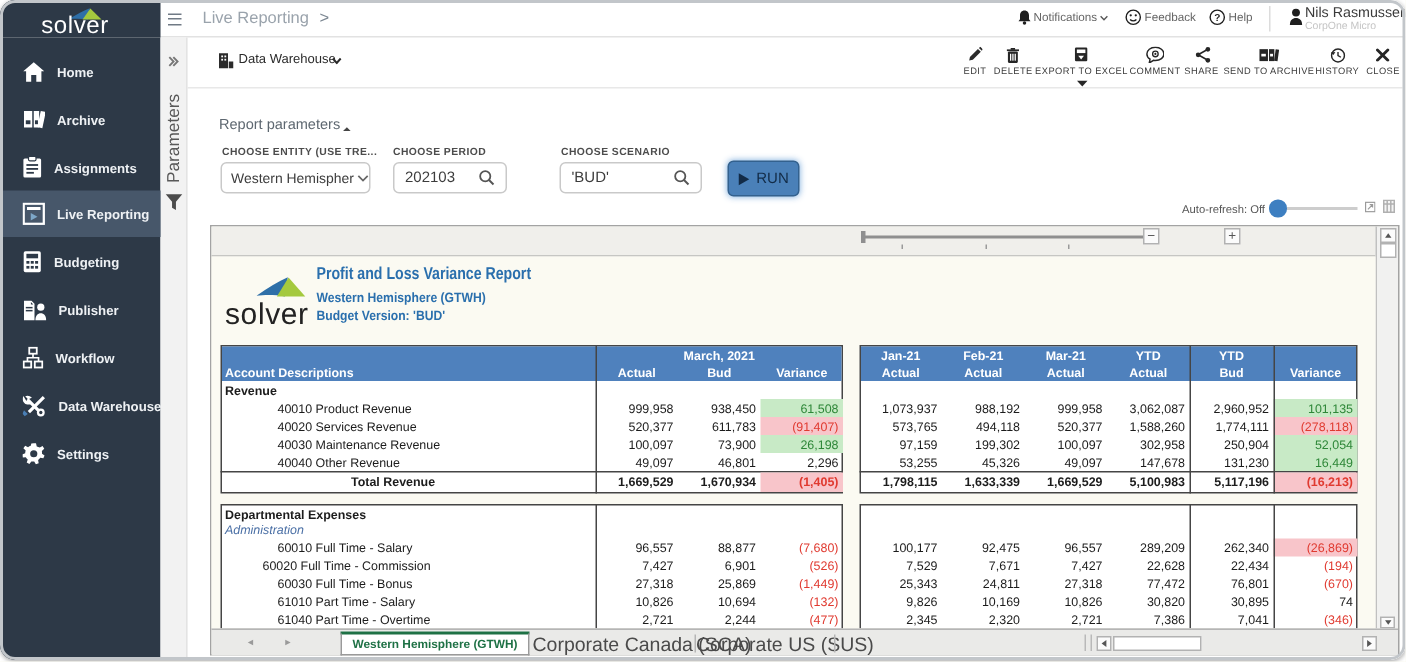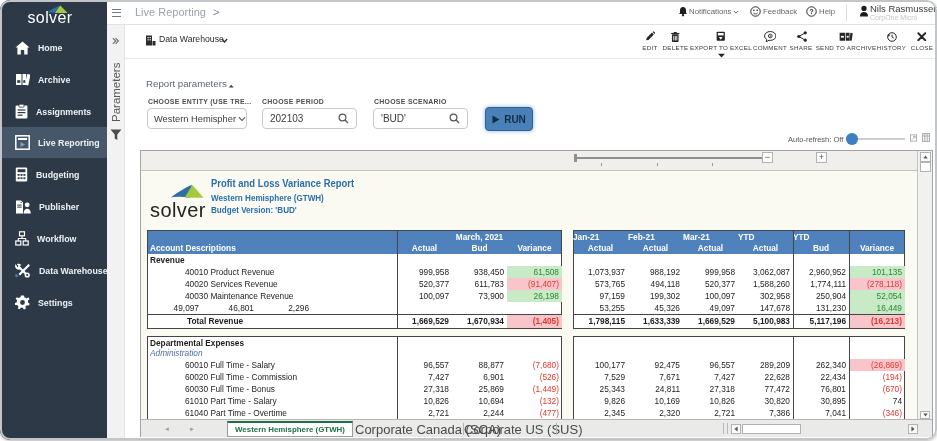--- a/index.html
+++ b/index.html
@@ -265,39 +265,39 @@
 
   <div class="a plabel" style="left:148px">CHOOSE ENTITY (USE TRE...</div>
   <div class="a plabel" style="left:262px">CHOOSE PERIOD</div>
   <div class="a plabel" style="left:374px">CHOOSE SCENARIO</div>
   <div class="a pbox" style="left:147px;width:100px;white-space:nowrap;font-size:9.3px">
       <span style="margin-left:6px">Western Hemispher</span>
       <svg style="margin-left:2px" width="9" height="6" viewBox="0 0 9 6">
         <path d="M1 1 L4.5 4.5 L8 1" stroke="#666" stroke-width="1.3" fill="none"></path>
       </svg>
     </div>
-  <div class="a pbox" style="left:262px;width:95px">
+  <div class="a pbox" style="left:262px;width:76px">
       <span style="margin-left:7px">202103</span>
       <svg style="position:absolute;right:7px" width="11" height="11" viewBox="0 0 11 11">
         <circle cx="4.5" cy="4.5" r="3.4" stroke="#555" stroke-width="1.2" fill="none"></circle>
         <path d="M7 7 L10 10" stroke="#555" stroke-width="1.3"></path>
       </svg>
     </div>
   <div class="a pbox" style="left:373px;width:95px">
       <span style="margin-left:7px">'BUD'</span>
       <svg style="position:absolute;right:7px" width="11" height="11" viewBox="0 0 11 11">
         <circle cx="4.5" cy="4.5" r="3.4" stroke="#555" stroke-width="1.2" fill="none"></circle>
         <path d="M7 7 L10 10" stroke="#555" stroke-width="1.3"></path>
       </svg>
     </div>
   <div class="a" style="left:485px;top:107px;width:48px;height:24px;background:#4a80b8;border:1px solid #33618e;border-radius:4px;display:flex;align-items:center;justify-content:center;box-shadow:0 0 4px rgba(120,170,220,.9)">
     <svg width="8" height="9" viewBox="0 0 8 9">
         <path d="M0.5 0.5 L7.5 4.5 L0.5 8.5 Z" fill="#122b47"></path>
       </svg>
-    <span style="font-size:10px;font-weight:bold;color:#122b47;margin-left:4px">RUN</span>
+    <span style="font-size:10px;font-weight:normal;color:#122b47;margin-left:4px">RUN</span>
   </div>
 
   <div class="a" style="left:788px;top:135px;font-size:7.5px;color:#555">Auto-refresh: Off</div>
   <div class="a" style="left:858px;top:138px;width:47px;height:1.5px;background:#cdcdcd"></div>
   <div class="a" style="left:846px;top:133px;width:11.5px;height:11.5px;border-radius:50%;background:#3d7fc1"></div>
   <svg class="a" style="left:910px;top:134px" width="7" height="8" viewBox="0 0 9 9">
       <rect x="0.5" y="0.5" width="8" height="8" fill="none" stroke="#9a9a9a"></rect>
       <path d="M2.5 6.5 L6.5 2.5 M4 2.5 L6.5 2.5 L6.5 5" stroke="#9a9a9a" fill="none"></path>
     </svg>
   <svg class="a" style="left:922px;top:133px" width="8" height="9" viewBox="0 0 8 9">
@@ -347,21 +347,21 @@
 
     <div class="hdr" style="left:7px;top:60px;width:413px;height:23px"></div>
     <div class="hdr" style="left:433px;top:60px;width:330px;height:23px"></div>
     <div class="a" style="left:256px;top:60px;width:165px;height:12px;text-align:center;color:#fff;font-weight:bold;font-size:8.3px;line-height:12px">March, 2021</div>
     <div class="row lrow bold" style="top:71px;color:#fff">
         <span class="c0">Account Descriptions</span>
         <span style="width:55px;text-align:center">Actual</span>
         <span style="width:55px;text-align:center">Bud</span>
         <span style="width:55px;text-align:center">Variance</span>
       </div>
-    <div class="row rrow bold" style="top:60px;color:#fff;">
+    <div class="row rrow bold" style="top:60px;color:#fff;text-align:center">
         <span style="width:55px">Jan-21</span>
         <span style="width:55px">Feb-21</span>
         <span style="width:55px">Mar-21</span>
         <span style="width:55px">YTD</span>
         <span style="width:56px">YTD</span>
         <span style="width:56px"></span>
       </div>
     <div class="row rrow bold" style="top:71px;color:#fff;text-align:center">
         <span style="width:55px">Actual</span>
         <span style="width:55px">Actual</span>
@@ -386,27 +386,28 @@
         <span class="cn">611,783</span>
         <span class="cn rb">(91,407)</span>
       </div>
     <div class="row lrow" style="top:119px">
         <span class="c0" style="padding-left:38px">40030 Maintenance Revenue</span>
         <span class="cn">100,097</span>
         <span class="cn">73,900</span>
         <span class="cn gb">26,198</span>
       </div>
     <div class="row lrow" style="top:131px">
+        <span class="c0" style="padding-left:38px">40040 Other Revenue</span>
         <span class="cn">49,097</span>
         <span class="cn">46,801</span>
         <span class="cn">2,296</span>
       </div>
     <div class="a" style="left:6px;top:143px;width:415px;height:1px;background:#454545"></div>
     <div class="row lrow bold" style="top:144px;height:13px;line-height:13px">
-        <span class="c0" style="padding-left:40px">Total Revenue</span>
+        <span class="c0" style="padding-left:87px">Total Revenue</span>
         <span class="cn">1,669,529</span>
         <span class="cn">1,670,934</span>
         <span class="cn rb">(1,405)</span>
       </div>
 
     <div class="row rrow" style="top:95px">
         <span class="cn">1,073,937</span>
         <span class="cn">988,192</span>
         <span class="cn">999,958</span>
         <span class="cn">3,062,087</span>
@@ -453,21 +454,21 @@
     <div class="row lrow bold" style="top:166px">
         <span class="c0">Departmental Expenses</span>
       </div>
     <div class="row lrow" style="top:188px">
         <span class="c0" style="padding-left:38px">60010 Full Time - Salary</span>
         <span class="cn">96,557</span>
         <span class="cn">88,877</span>
         <span class="cn red">(7,680)</span>
       </div>
     <div class="row lrow" style="top:200px">
-        <span class="c0" style="padding-left:38px">60020 Full Time - Commission</span>
+        <span class="c0" style="padding-left:28px">60020 Full Time - Commission</span>
         <span class="cn">7,427</span>
         <span class="cn">6,901</span>
         <span class="cn red">(526)</span>
       </div>
     <div class="row lrow" style="top:212px">
         <span class="c0" style="padding-left:38px">60030 Full Time - Bonus</span>
         <span class="cn">27,318</span>
         <span class="cn">25,869</span>
         <span class="cn red">(1,449)</span>
       </div>

